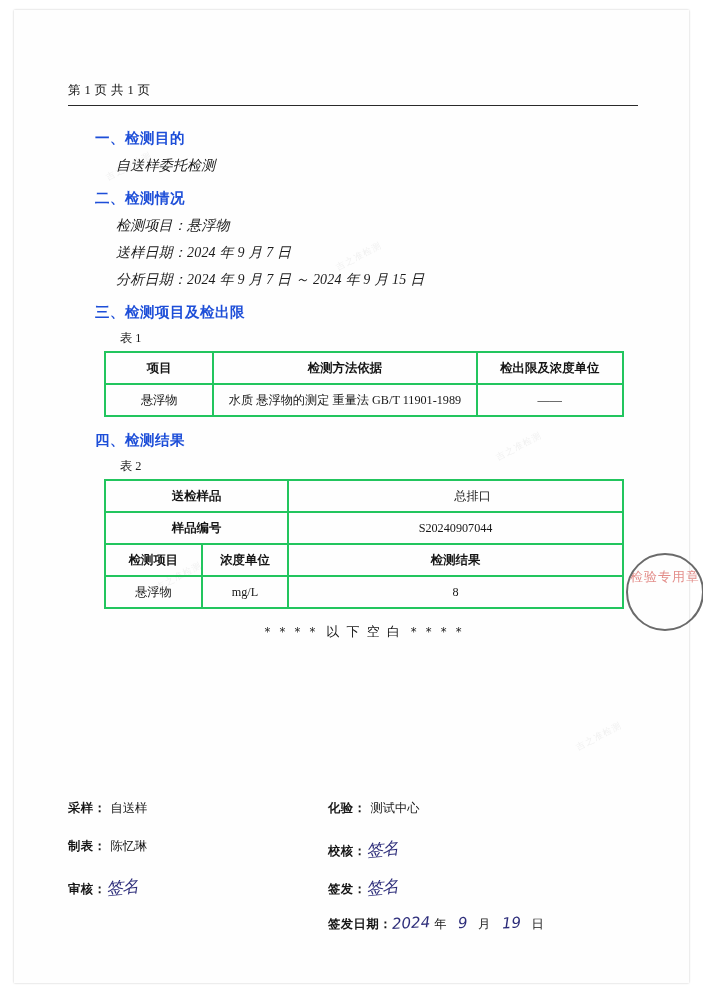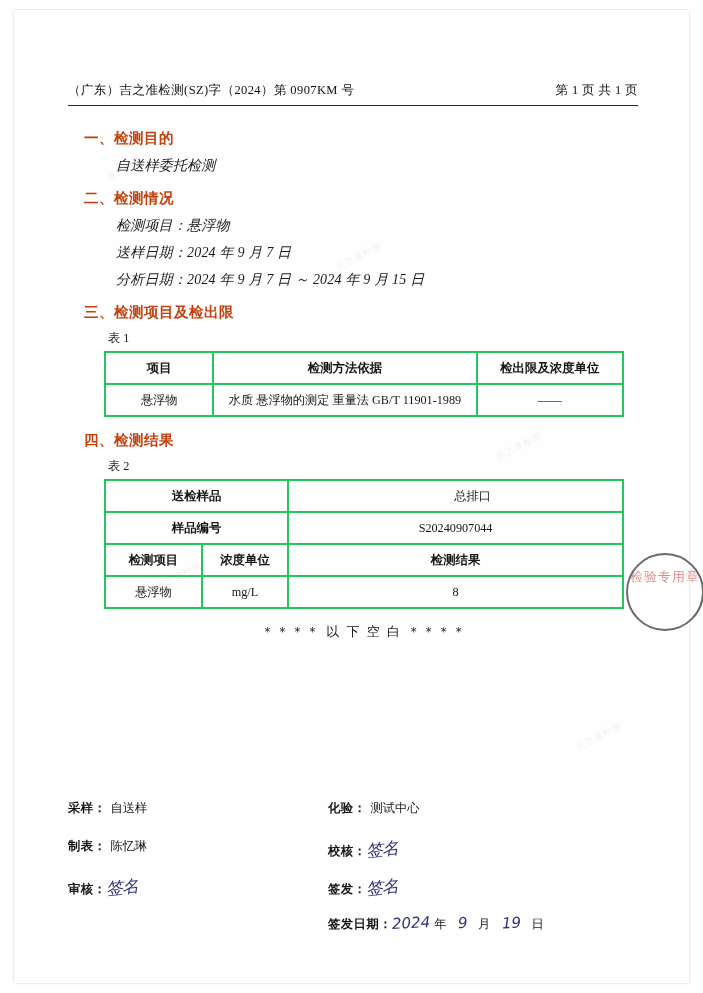--- a/index.html
+++ b/index.html
@@ -52,35 +52,35 @@
   }
   .body {
     position: absolute;
     left: 54px;
     top: 105px;
     width: 570px;
   }
   .sec-title {
     font-size: 14.5px;
     font-weight: bold;
-    color: #c2410c;
-    margin: 14px 0 8px 16px;
+    color: #1d4ed8;
+    margin: 14px 0 8px 27px;
     letter-spacing: 0.5px;
   }
   .line {
     font-size: 14px;
     color: #1b1b1b;
     margin: 9px 0 0 48px;
     letter-spacing: 0.2px;
     font-style: italic;
   }
   .tbl-label {
     font-size: 12.3px;
     color: #1b1b1b;
-    margin: 6px 0 4px 40px;
+    margin: 6px 0 4px 52px;
   }
   table {
     border-collapse: collapse;
     margin-left: 36px;
     width: 520px;
     font-size: 12.2px;
     color: #161616;
   }
   table td, table th {
     border: 2px solid #22c55e;
@@ -183,21 +183,20 @@
 <div class="page">
   <div class="sheet">
 
     <div class="wm" style="left:90px; top:150px;">吉之准检测</div>
     <div class="wm" style="left:320px; top:240px;">吉之准检测</div>
     <div class="wm" style="left:480px; top:430px;">吉之准检测</div>
     <div class="wm" style="left:140px; top:560px;">吉之准检测</div>
     <div class="wm" style="left:560px; top:720px;">吉之准检测</div>
 
     <div class="hdr">
-      <span>（广东）吉之准检测(SZ)字（2024）第 0907KM 号</span>
       <span>第 1 页 共 1 页</span>
     </div>
     <div class="hdr-rule"></div>
 
     <div class="body">
 
       <div class="sec-title">一、检测目的</div>
       <div class="line">自送样委托检测</div>
 
       <div class="sec-title">二、检测情况</div>

